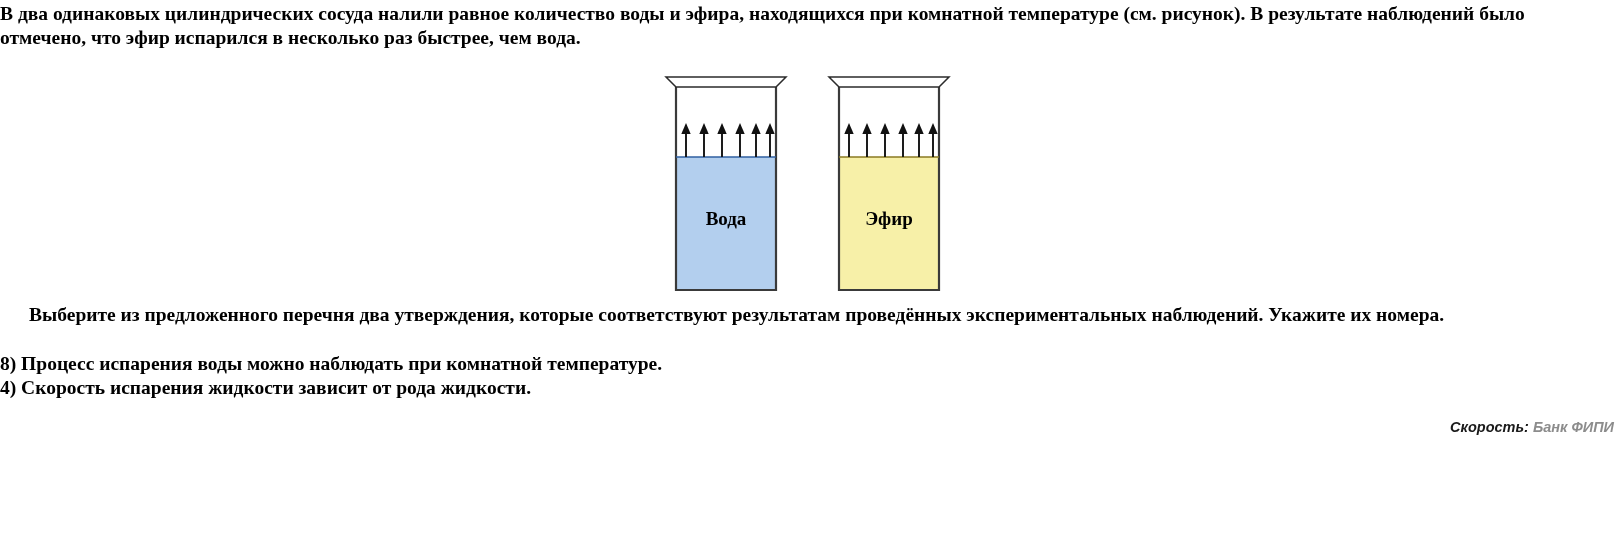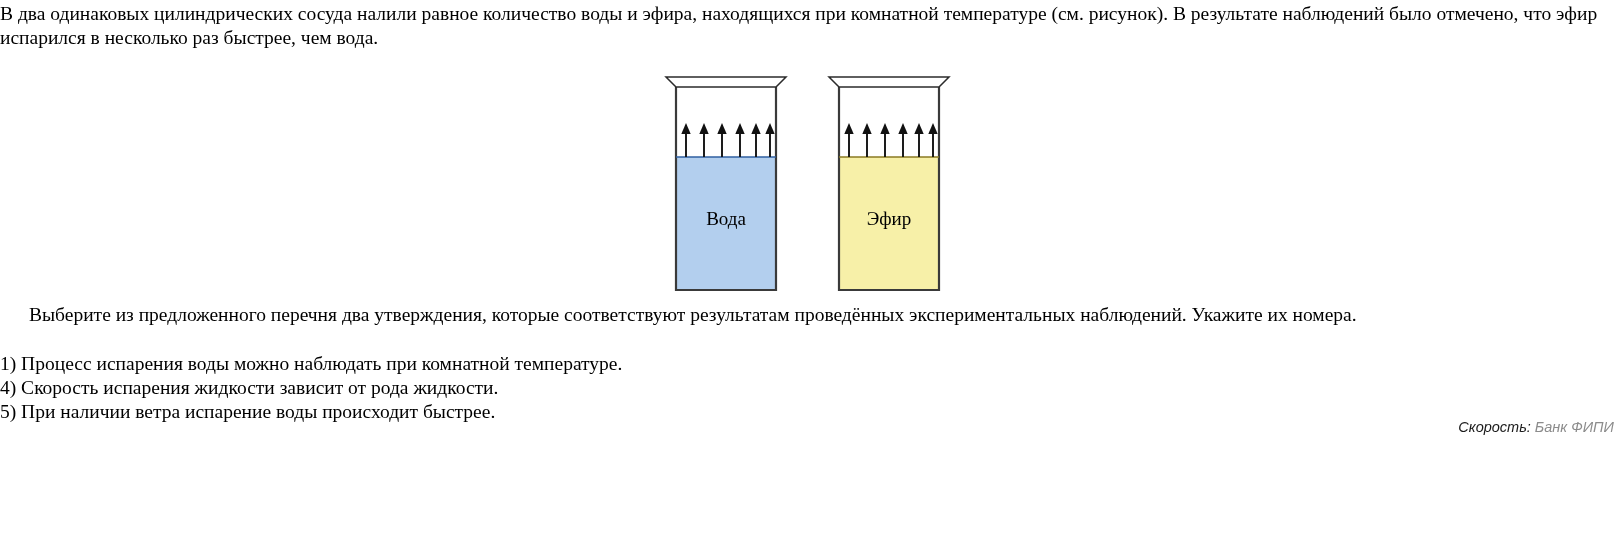--- a/index.html
+++ b/index.html
@@ -12,20 +12,21 @@
     height: 544px;
     overflow: hidden;
     font-family: "Liberation Serif", "DejaVu Serif", serif;
     color: #000000;
     position: relative;
   }
   .page {
     position: relative;
     width: 1616px;
     height: 437px;
+    font-weight: bold;
   }
 
   
   .intro {
     position: absolute;
     left: 0px;
     top: 2px;
     width: 1612px;
     font-size: 19.5px;
     line-height: 24px;
@@ -167,23 +168,22 @@
 
         <text class="vessel-label" x="259" y="155" text-anchor="middle">Эфир</text>
       </g>
 
     </svg>
   </div>
 
   <div class="prompt">Выберите из предложенного перечня два утверждения, которые соответствуют результатам проведённых экспериментальных наблюдений. Укажите их номера.</div>
 
   <div class="options">
-    <div class="option-line">1) Процесс испарения воды можно наблюдать при комнатной температуре.</div>
+    <div class="option-line">8) Процесс испарения воды можно наблюдать при комнатной температуре.</div>
     <div class="option-line">4) Скорость испарения жидкости зависит от рода жидкости.</div>
-    <div class="option-line">5) При наличии ветра испарение воды происходит быстрее.</div>
   </div>
 
   <div class="source">
     <span class="source-label">Скорость:</span>
     <span class="source-value">Банк ФИПИ</span>
   </div>
 
 </div>
 
 </body></html>

